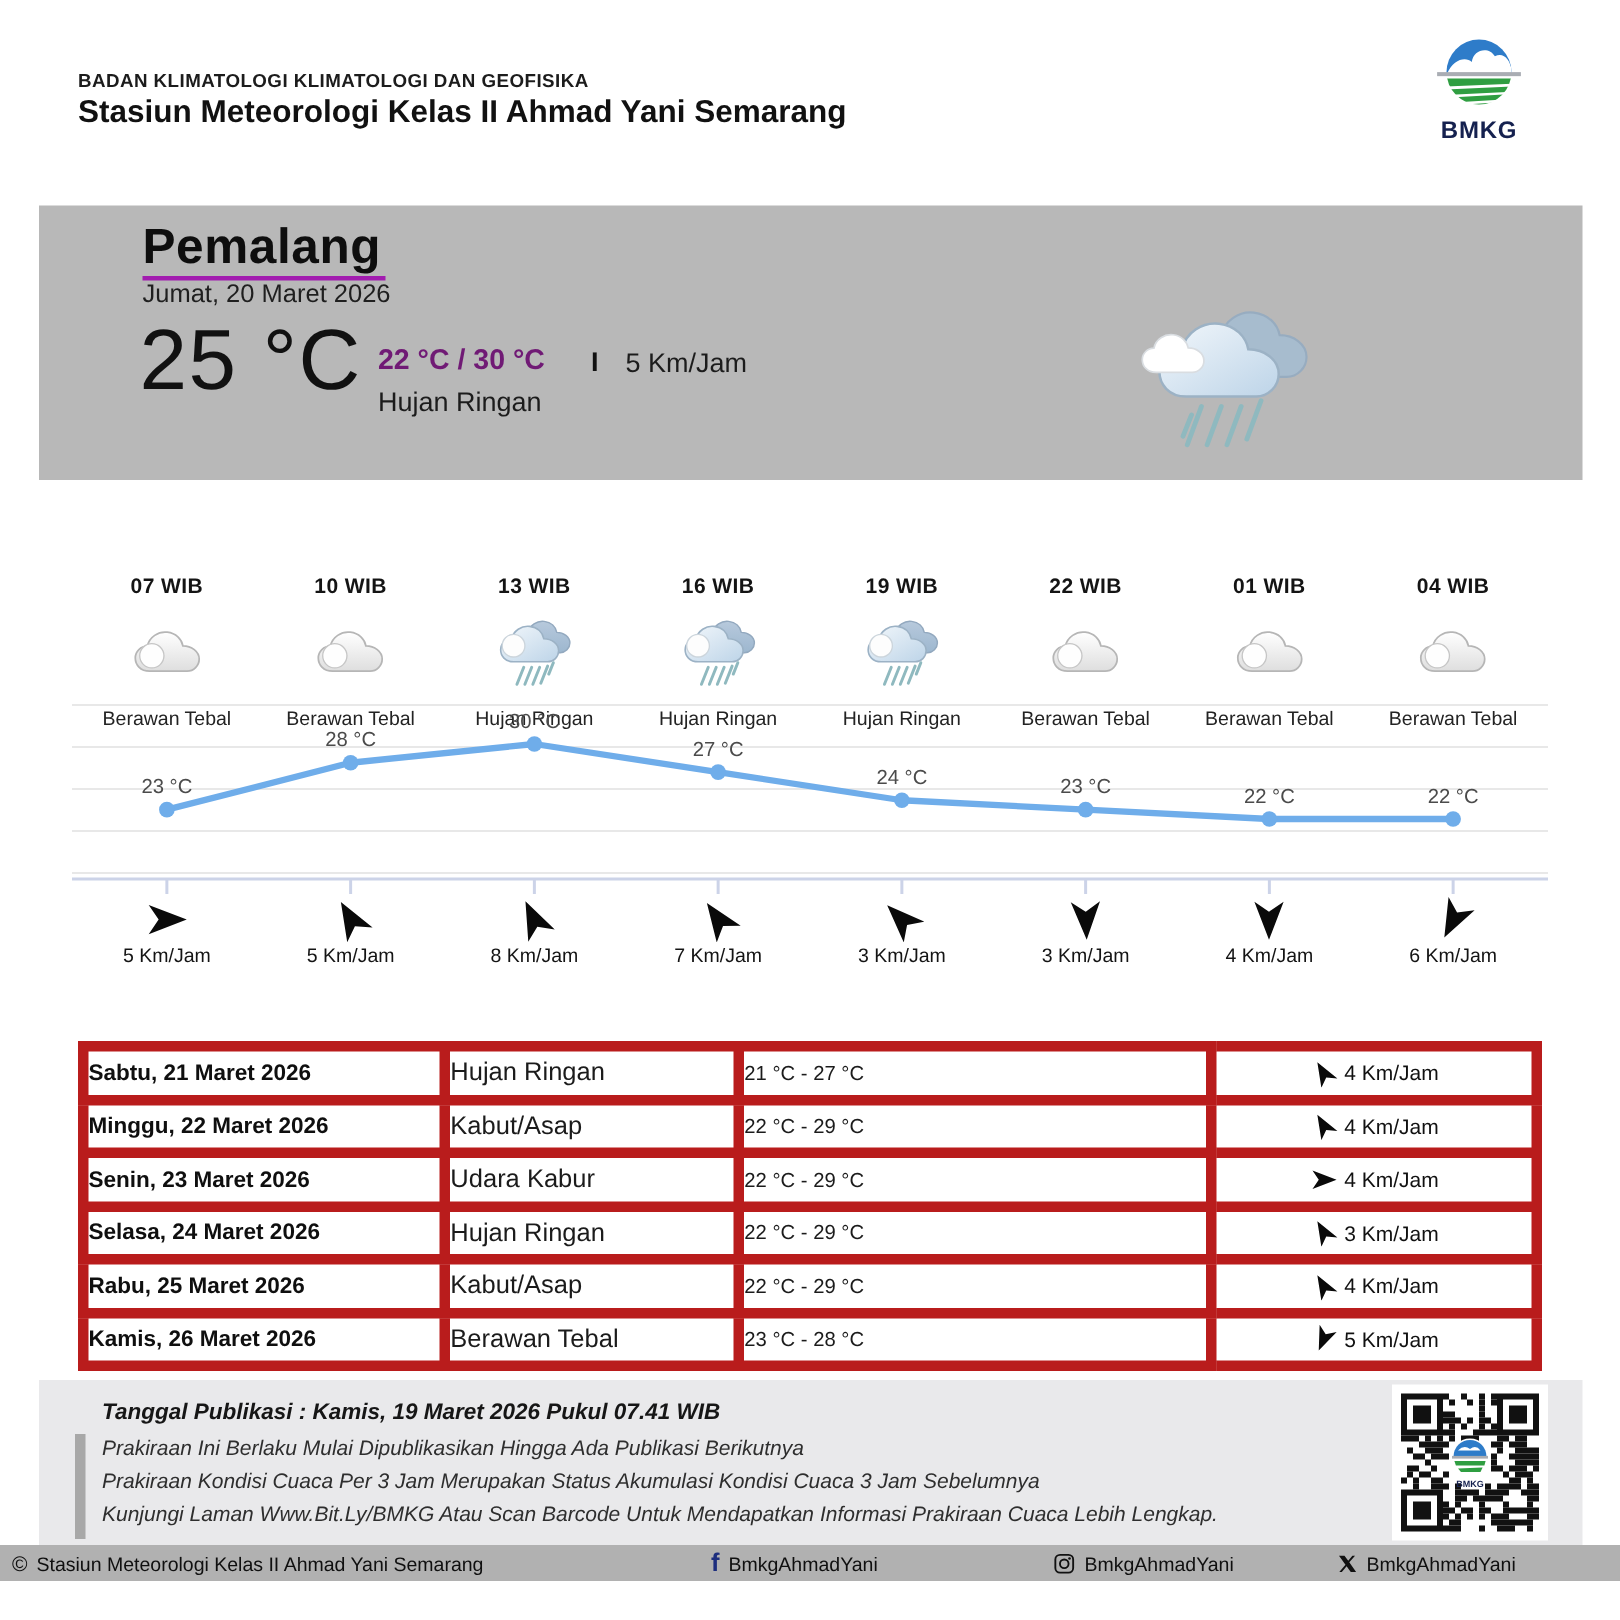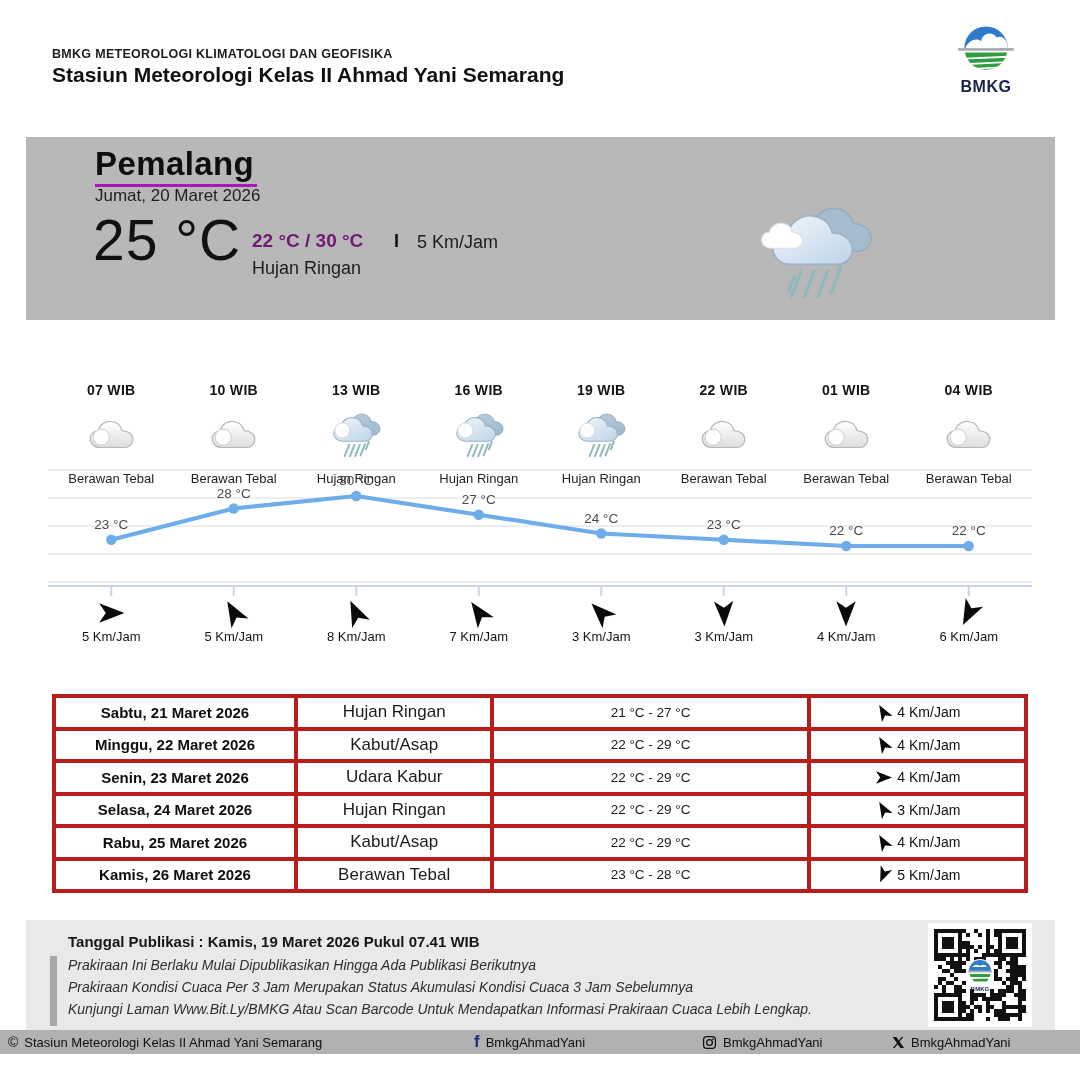--- a/index.html
+++ b/index.html
@@ -36,30 +36,30 @@
   .chart{left:40px;top:462px;width:1000px;height:140px;}
 
   
   .wind-row{left:50px;top:598px;width:980px;display:flex;}
   .wcol{flex:1;display:flex;flex-direction:column;align-items:center;}
   .warrow{width:30px;height:30px;}
   .wlabel{font-size:13px;font-weight:500;margin-top:1px;color:#141414;}
 
   
   .fc-table{left:52px;top:694px;width:976px;border-collapse:collapse;background:#fff;}
-  .fc-table td{border:4px solid #b91c1c;height:28.5px;text-align:center;vertical-align:middle;padding:0;margin-left:36px;}
+  .fc-table td{border:7px solid #b91c1c;height:28.5px;vertical-align:middle;padding:0;margin-left:36px;}
   .td-date{font-size:15px;font-weight:700;color:#0f0f0f;}
   .td-cond{font-size:17px;font-weight:400;color:#1b1b1b;}
   .td-temp{font-size:13.5px;color:#1b1b1b;}
   .td-wind{font-size:14px;color:#111;}
   .td-wind .cellflex{display:flex;align-items:center;justify-content:center;gap:4px;}
 
   
   .footer{left:26px;top:920px;width:1029px;height:110px;background:#e9e9eb;}
-  .pub-line{position:absolute;left:42px;top:13px;font-size:15px;font-weight:700;color:#161616;}
+  .pub-line{position:absolute;left:42px;top:13px;font-size:15px;font-weight:700;font-style:italic;color:#161616;}
   .vbar{position:absolute;left:24px;top:36px;width:7px;height:70px;background:#a8a8a8;}
   .note{position:absolute;left:42px;font-size:14px;font-style:italic;color:#2e2e2e;}
   .qr{position:absolute;left:902px;top:3px;width:104px;height:104px;background:#fff;}
 
   
   .bottombar{left:0;top:1030px;width:1080px;height:24px;background:#b1b1b1;}
   .bb-item{position:absolute;top:0;height:24px;display:flex;align-items:center;gap:6px;
     font-size:13px;font-weight:500;color:#0f0f0f;white-space:nowrap;}
   .bb-glyph{font-size:14px;line-height:1;}
   .fb-glyph{color:#1d2e7e;font-weight:800;font-size:17px;line-height:1;margin-top:-2px;}
@@ -79,21 +79,21 @@
     </linearGradient>
     <linearGradient id="gradBack" x1="0" y1="0" x2="0" y2="1">
       <stop offset="0" stop-color="#b7c9dc"></stop>
         <stop offset="1" stop-color="#9db7cf"></stop>
     </linearGradient>
   </defs>
 </svg>
 
 <div class="canvas">
 
-  <div class="abs hdr-agency">BMKG METEOROLOGI KLIMATOLOGI DAN GEOFISIKA</div>
+  <div class="abs hdr-agency">BADAN KLIMATOLOGI KLIMATOLOGI DAN GEOFISIKA</div>
   <div class="abs hdr-station">Stasiun Meteorologi Kelas II Ahmad Yani Semarang</div>
   <div class="abs logo-wrap">
     <svg width="62" height="52" viewBox="0 0 64 54">
       <defs>
           <clipPath id="logoClip">
             <circle cx="32" cy="25" r="22.5"></circle>
           </clipPath>
         </defs>
       <g clip-path="url(#logoClip)">
         <rect x="9" y="2" width="46" height="24" fill="#2e7cc9"></rect>

